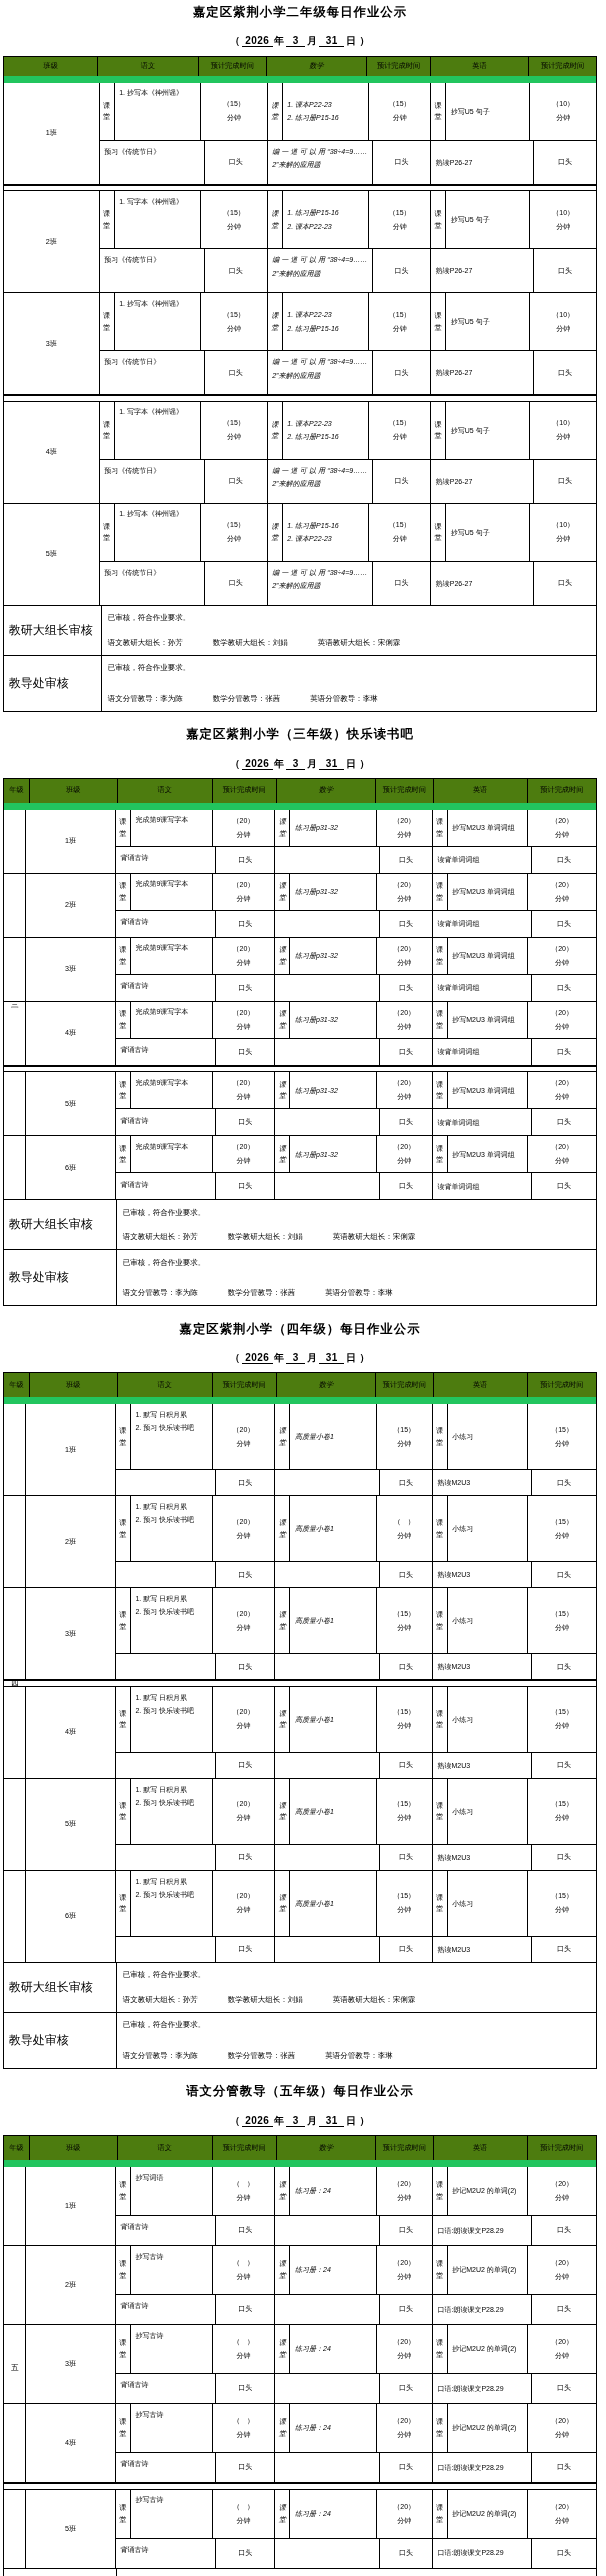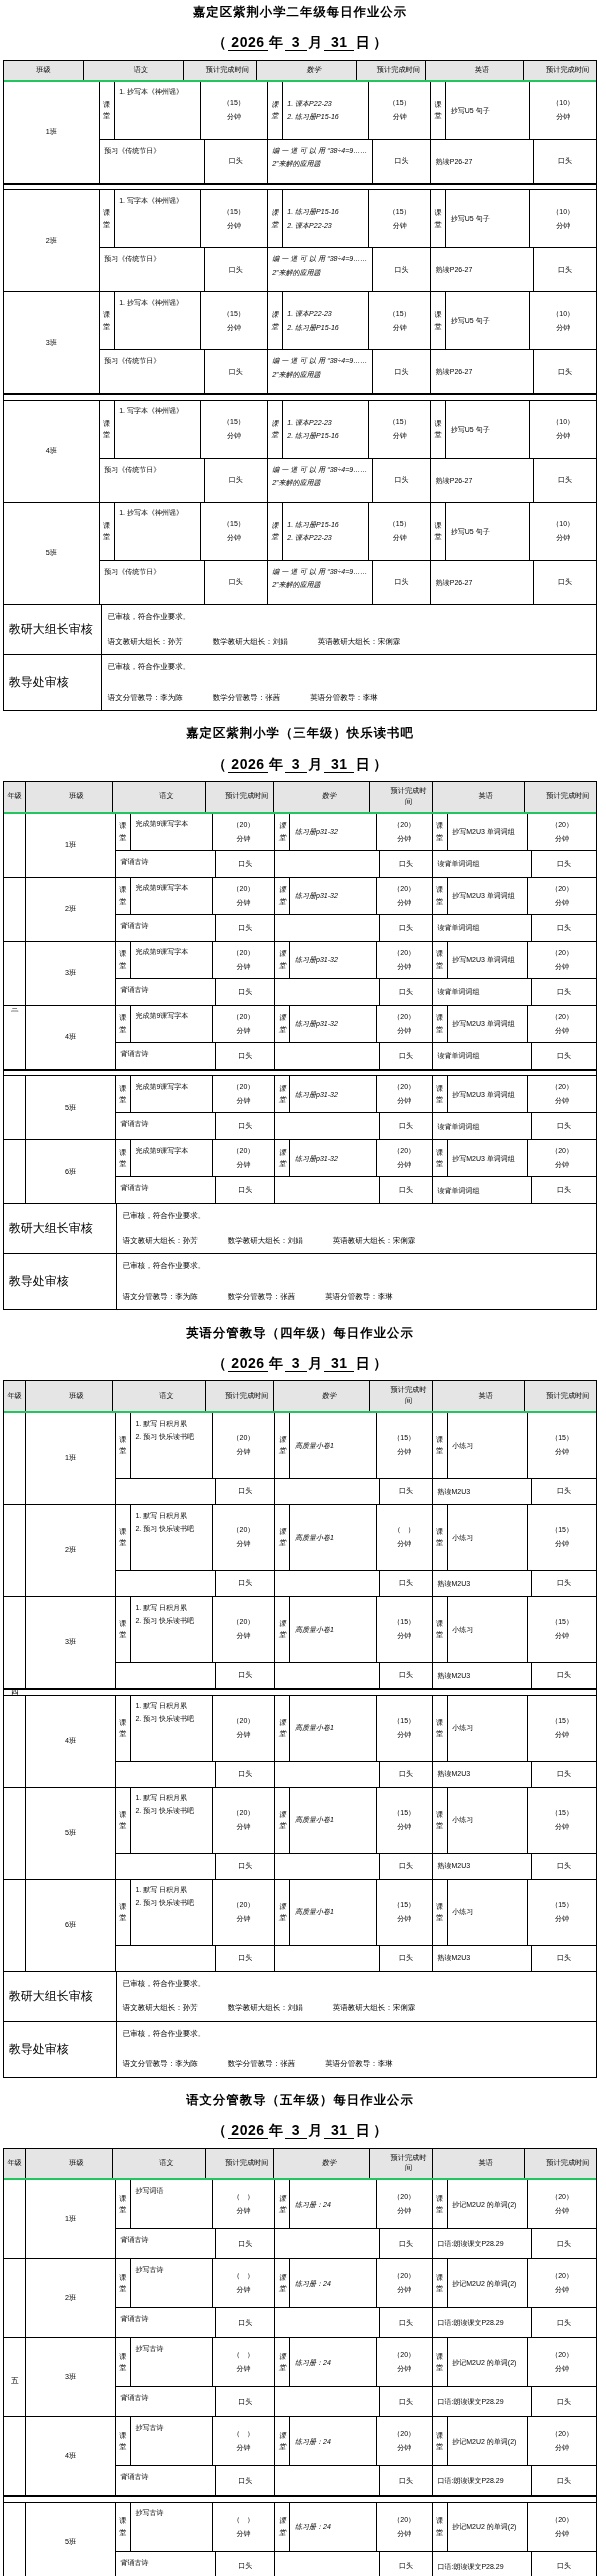--- a/index.html
+++ b/index.html
@@ -1,29 +1,29 @@
 <!DOCTYPE html>
 <html style="font-size:8.2px"><head>
 <meta charset="utf-8">
 <style>
   html,body{margin:0;padding:0;background:#fff;color:#000;
     font-family:"Liberation Sans","DejaVu Sans",sans-serif;}
   #root{width:600px;height:2576px;overflow:hidden;background:#fff;}
   .section{padding:0 2.6px;}
   .title{text-align:center;font-size:12.4px;font-weight:700;letter-spacing:1px;margin:14.4px 0 0;}
   .section:first-child .title{margin-top:4.1px;}
-  .dateline{text-align:center;font-size:14px;font-weight:700;margin:13.4px 0 7.2px;letter-spacing:0.5px;}
+  .dateline{text-align:center;font-size:10px;font-weight:700;margin:13.4px 0 7.2px;letter-spacing:0.5px;}
   .u{border-bottom:1px solid #000;padding:0 3.1px;}
   .wide{padding:0 6.7px;}
   .dp{padding:0 1.5px;}
   .tbl{border:1px solid #000;margin:0 0.5px;}
   
   .nograde{--g:0;--n:16;--c0:17.2;--c1:11.2;--c2:17.2;--c3:10.4;--c4:16.8;--c5:11.2;}
   .grade{--g:3.6;--n:15;--c0:16.4;--c1:10.6;--c2:17.2;--c3:9.4;--c4:16.2;--c5:11.6;}
-  .thead{display:flex;background:#e5e5e5;border-bottom:2px solid #22c55e;gap:15px;}
+  .thead{display:flex;background:#4d7c0f;border-bottom:7px solid #22c55e;}
   .hc{display:flex;align-items:center;justify-content:center;text-align:center;
       font-size:7.2px;padding:4.1px 2.6px;border-right:0.5px solid #000;min-height:15.5px;
       box-sizing:border-box;flex-basis:0;flex-shrink:0;line-height:1.5;}
   .hc:last-child{border-right:none;}
   .gc{flex-grow:var(--g);}
   .nc,.ncell{flex-grow:var(--n);}
   .col-0{flex-grow:var(--c0);}
   .col-1{flex-grow:var(--c1);}
   .col-2{flex-grow:var(--c2);font-style:italic;}
   .col-3{flex-grow:var(--c3);}
@@ -579,21 +579,21 @@
         <div class="frow">
           <div class="flabel">教导处审核</div>
           <div class="fcontent">
             <div class="fline1">已审核，符合作业要求。</div>
             <div class="fnames"><span class="fname">语文分管教导：李为陈</span><span class="fname">数学分管教导：张茜</span><span class="fname">英语分管教导：李琳</span></div>
           </div>
         </div>
       </div>
     </div>
     <div class="section sz2 grade">
-      <div class="title">英语分管教导（四年级）每日作业公示</div>
+      <div class="title">嘉定区紫荆小学（四年级）每日作业公示</div>
       <div class="dateline"><span class="dp">（</span><span class="u">2026</span><span class="dp">年</span><span class="u wide">3</span><span class="dp">月</span><span class="u wide">31</span><span class="dp">日</span><span class="dp">）</span></div>
       <div class="tbl">
         <div class="thead">
           <div class="hc gc">年级</div>
           <div class="hc nc">班级</div>
           <div class="hc col-0">语文</div>
           <div class="hc col-1">预计完成时间</div>
           <div class="hc col-2">数学</div>
           <div class="hc col-3">预计完成时间</div>
           <div class="hc col-4">英语</div>

